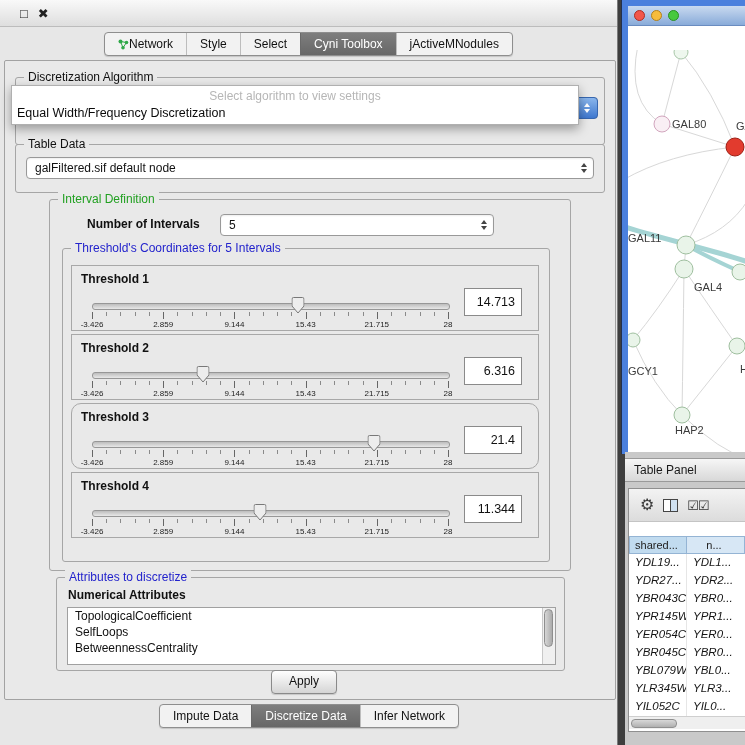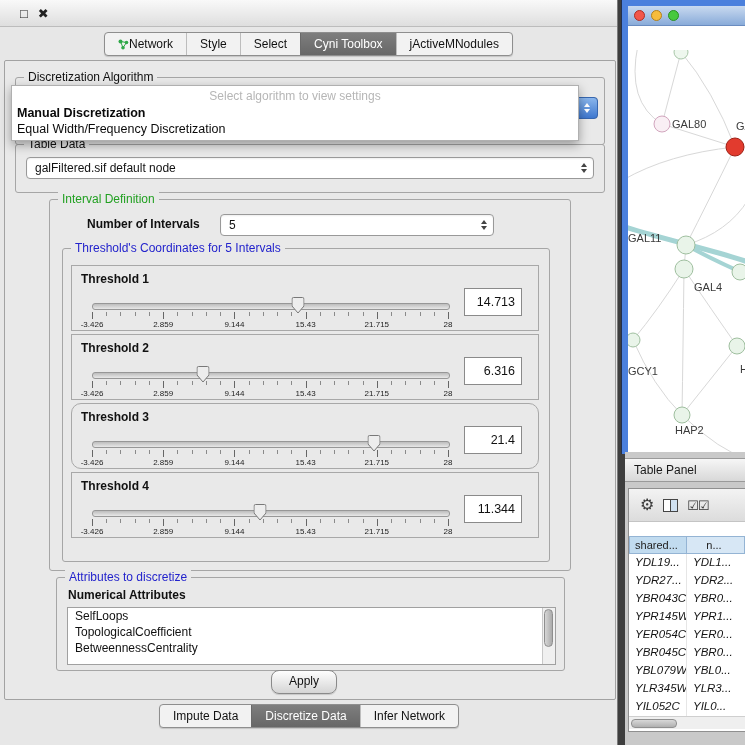--- a/index.html
+++ b/index.html
@@ -132,21 +132,20 @@
         <span class="placeholder">Select algorithm to view settings</span>
         <div class="blue-spin">
             <div class="tri-up"></div>
             <div class="tri-down"></div>
           </div>
       </div>
     </div>
 
     <div class="popup">
       <div class="popup-placeholder">Select algorithm to view settings</div>
-      <div class="popup-item bold">Manual Discretization</div>
       <div class="popup-item">Equal Width/Frequency Discretization</div>
     </div>
 
     <div class="group" style="left:10px;top:83px;width:588px;height:47px;">
       <span class="group-title">Table Data</span>
       <div class="combo" style="left:10px;top:12px;width:568px;height:22px;">
         <span>galFiltered.sif default node</span>
         <div class="spin">
             <div class="tri-up"></div>
             <div class="tri-down"></div>
@@ -353,31 +352,31 @@
           <input class="thr-value" value="11.344" style="">
         </div>
       </div>
     </div>
 
     <div class="group" style="left:51px;top:516px;width:507px;height:92px;">
       <span class="group-title blue">Attributes to discretize</span>
       <span class="attr-label">Numerical Attributes</span>
       <div class="listbox">
         <div>
+            <div class="list-item">TopologicalCoefficient</div>
             <div class="list-item">SelfLoops</div>
-            <div class="list-item">TopologicalCoefficient</div>
             <div class="list-item">BetweennessCentrality</div>
           </div>
         <div class="vscroll">
             <div class="vthumb"></div>
           </div>
       </div>
     </div>
 
-    <div class="btn" style="left:266px;top:609px;width:64px;height:22px;border-radius:8px;">Apply</div>
+    <div class="btn" style="left:266px;top:609px;width:64px;height:22px;">Apply</div>
   </div>
 
   <div class="bottom-tabbar">
     <div class="seg">
       <div class="seg-item">
           <span>Impute Data</span>
         </div>
       <div class="seg-item selected">
           <span>Discretize Data</span>
         </div>

